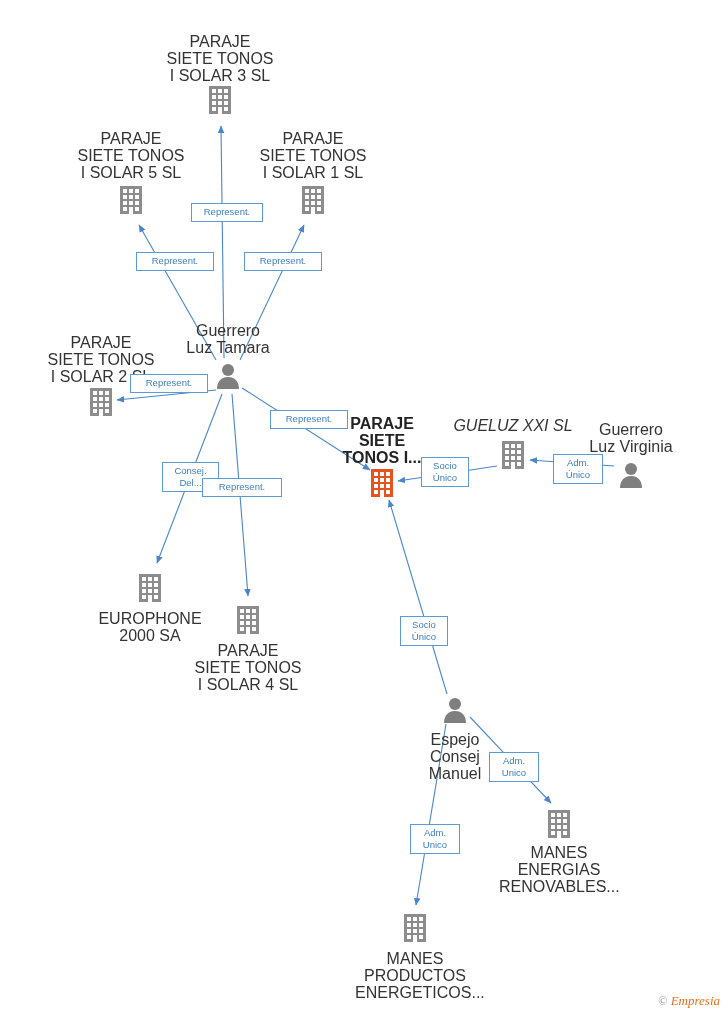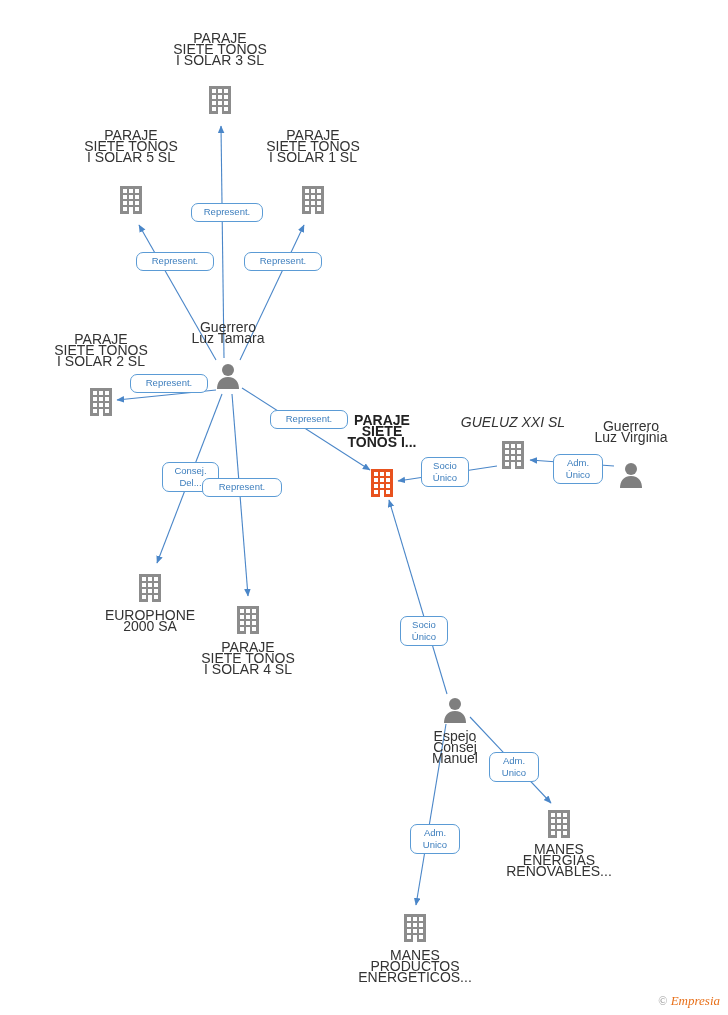--- a/index.html
+++ b/index.html
@@ -21,40 +21,40 @@
     position: absolute;
     left: 0;
     top: 0;
     width: 728px;
     height: 1015px;
     pointer-events: none;
   }
   .node {
     position: absolute;
     text-align: center;
-    font-size: 14px;
+    font-size: 16px;
     color: #333333;
-    line-height: 11px;
+    line-height: 17px;
     white-space: pre-line;
   }
   .node .glyph {
     display: block;
     margin: 0 auto;
   }
   .edge-label {
     position: absolute;
     border: 1px solid #5b9bd5;
     background: #ffffff;
     color: #3d7ebd;
     font-size: 9.5px;
     line-height: 11.5px;
     padding: 2px 4px 3px 4px;
     text-align: center;
     white-space: pre-line;
-    border-radius: 7px;
+    border-radius: 0;
   }
   .company-name {
     color: #333333;
   }
   .company-name.highlight {
     color: #222222;
     font-weight: bold;
   }
   .watermark {
     position: absolute;

